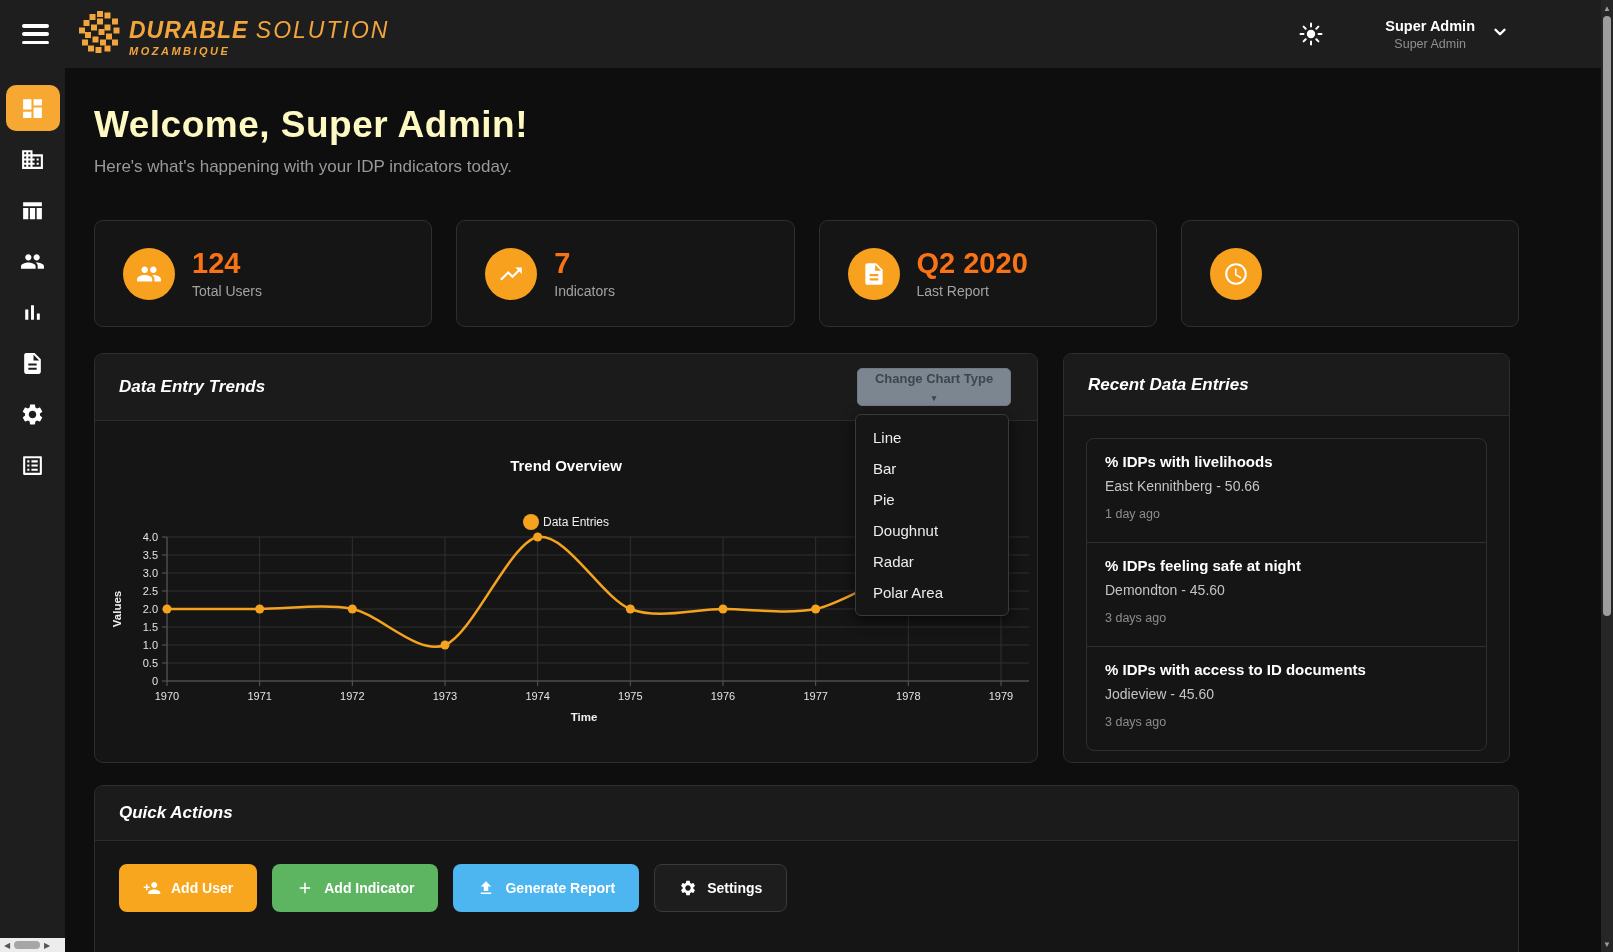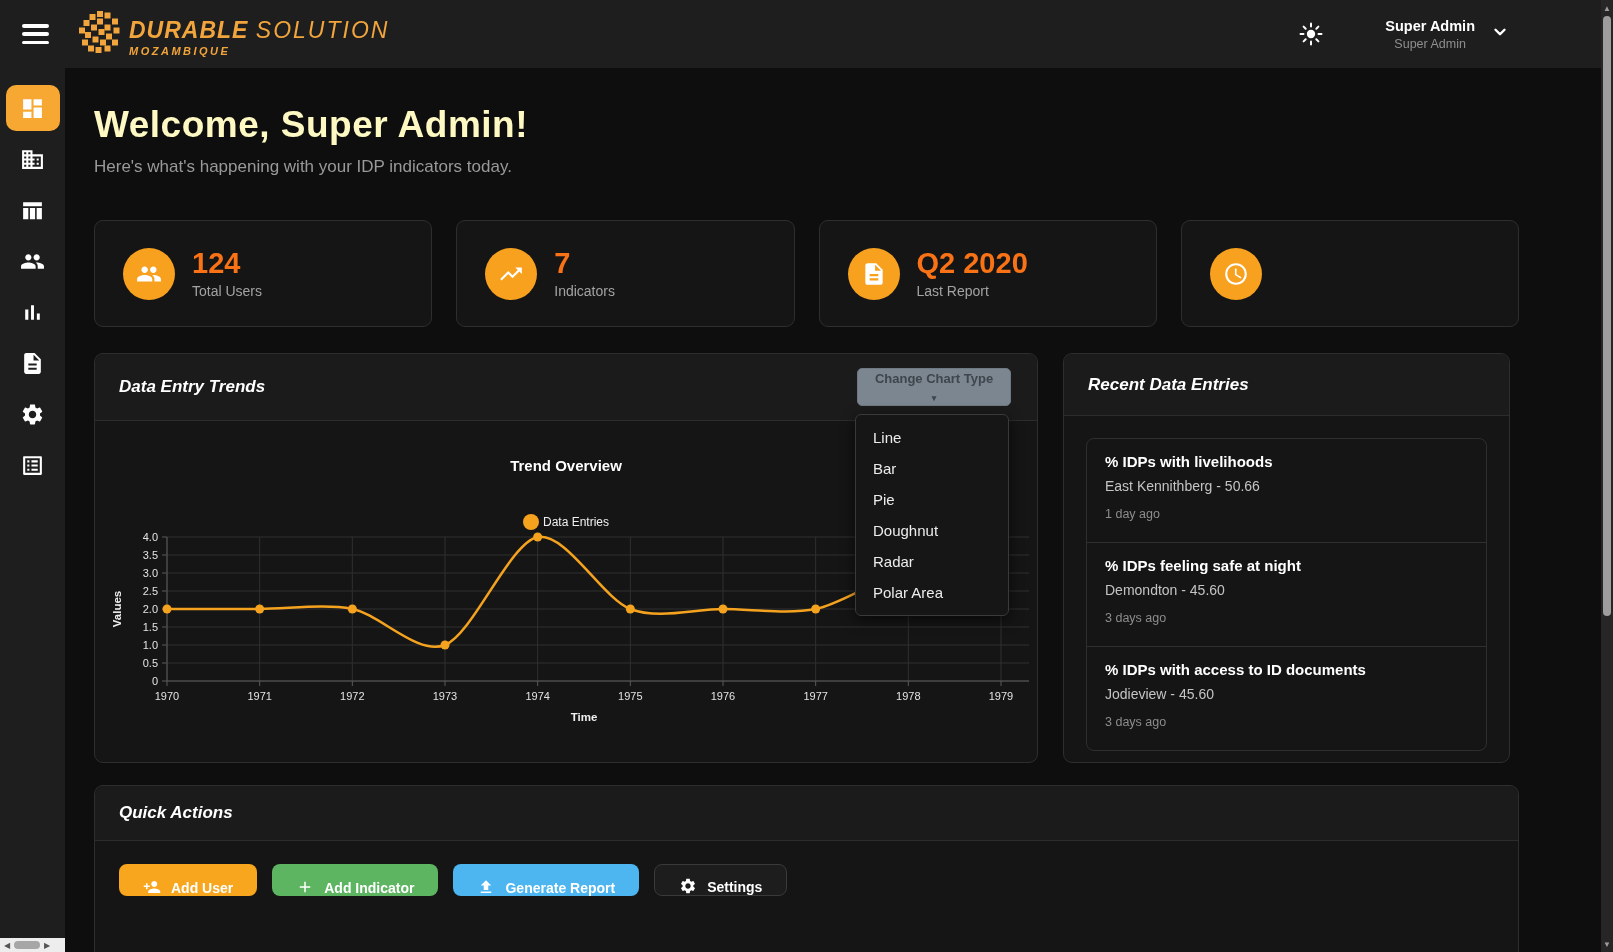--- a/index.html
+++ b/index.html
@@ -95,22 +95,22 @@
   .recent-item { padding:14px 18px 21px 18px; border-bottom:1px solid #2f2f2f; }
   .recent-item:last-child { border-bottom:none; }
   .recent-item-title { font-size:15px; font-weight:bold; color:#fff; }
   .recent-item-detail { font-size:14px; color:#c4c4c4; margin-top:8px; }
   .recent-item-time { font-size:12.5px; color:#8d8d8d; margin-top:13px; }
 
   
   .qa-card { width:1425px; margin-top:22px; height:175px; }
   .qa-card .card-header { height:55px; justify-content:flex-start; }
   .qa-body { padding:23px 24px; display:flex; gap:15px; }
-  .qa-btn { height:32px; border:none; border-radius:8px; color:#fff; font-size:14px; font-weight:bold;
-            display:flex; align-items:flex-end; justify-content:center; gap:10px; padding:0 24px;
+  .qa-btn { height:48px; border:none; border-radius:8px; color:#fff; font-size:14px; font-weight:bold;
+            display:flex; align-items:center; justify-content:center; gap:10px; padding:0 24px;
             cursor:pointer; font-family:"Liberation Sans", sans-serif; }
   .qa-btn svg { width:18px; height:18px; fill:#fff; }
   .qa-orange { background:#F7A61E; }
   .qa-green  { background:#5DB562; }
   .qa-blue   { background:#4DB5F0; }
   .qa-dark   { background:#1d1d1d; border:1px solid #3a3a3a; }
 </style>
 </head>
 <body>
 

